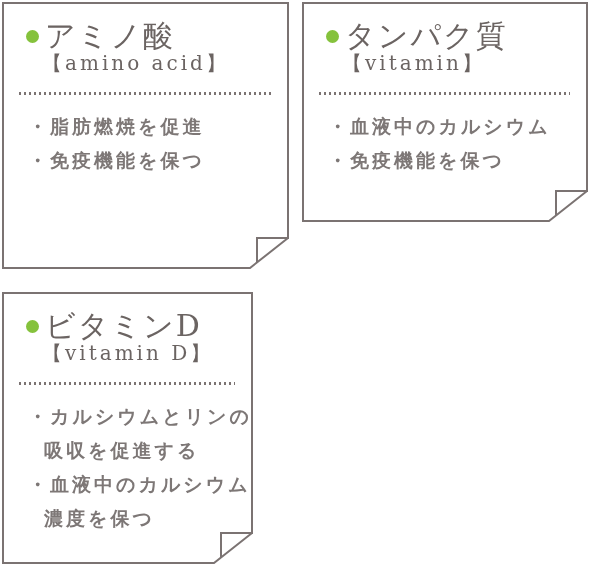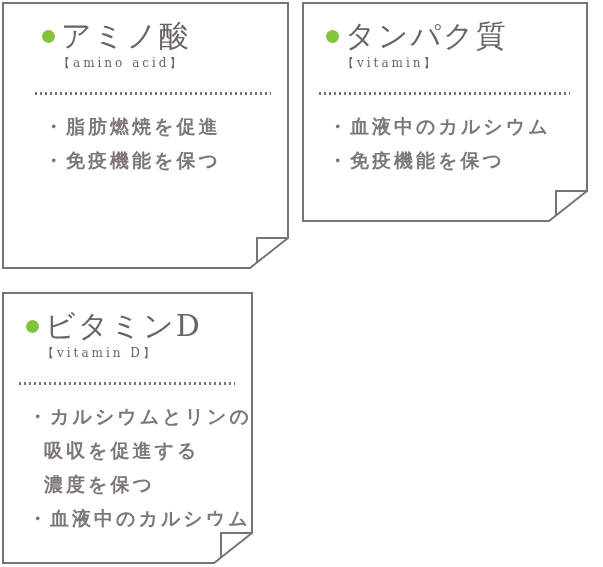--- a/index.html
+++ b/index.html
@@ -15,21 +15,21 @@
     width:603px;height:567px;overflow:hidden;
   }
   .stage{
     position:relative;width:603px;height:567px;background:#ffffff;
   }
   .card{
     position:absolute;
     background:#ffffff;
     border:2px solid var(--c-border);
   }
-  .card.c1{left:2px;top:2px;width:287px;height:267px;padding-left:16px;}
+  .card.c1{left:2px;top:2px;width:287px;height:267px;}
   .card.c2{left:302px;top:2px;width:286px;height:220px;}
   .card.c3{left:2px;top:292px;width:251px;height:272px;}
   .head{
     display:flex;align-items:flex-start;
     padding:16px 14px 0 22px;
   }
   .dot{
     flex:0 0 auto;
     width:13px;height:13px;border-radius:50%;
     background:var(--c-green);
@@ -37,21 +37,21 @@
   }
   .title{
     font-family:"DejaVu Serif","Liberation Serif",serif;
     font-size:30px;line-height:32px;
     letter-spacing:2px;
     color:var(--c-title);
     white-space:nowrap;
   }
   .subtitle{
     font-family:"DejaVu Serif","Liberation Serif",serif;
-    font-size:12px;line-height:18px;
+    font-size:20px;line-height:18px;
     letter-spacing:3px;
     color:var(--c-title);
     margin:2px 0 0 -3px;
     white-space:nowrap;
   }
   .divider{
     height:3px;
     margin:20px 16px 0 15px;
     background:repeating-linear-gradient(to right,var(--c-border) 0 2px,transparent 2px 5px);
   }
@@ -139,22 +139,22 @@
         <div class="subtitle">【vitamin D】</div>
       </div>
     </div>
     <div class="divider"></div>
     <ul class="points">
       <li>
         <div class="ln">・カルシウムとリンの</div>
         <div class="ln cont">吸収を促進する</div>
       </li>
       <li>
+        <div class="ln">・血液中のカルシウム</div>
         <div class="ln cont">濃度を保つ</div>
-        <div class="ln">・血液中のカルシウム</div>
       </li>
     </ul>
     <svg class="fold" width="44" height="38" viewBox="0 0 44 38">
       <rect x="0" y="0" width="44" height="38" fill="#ffffff"></rect>
       <path d="M43 0 V7 H12 V31"></path>
       <path d="M43 7 L5 37 H0"></path>
     </svg>
   </div>
 
 </div>

